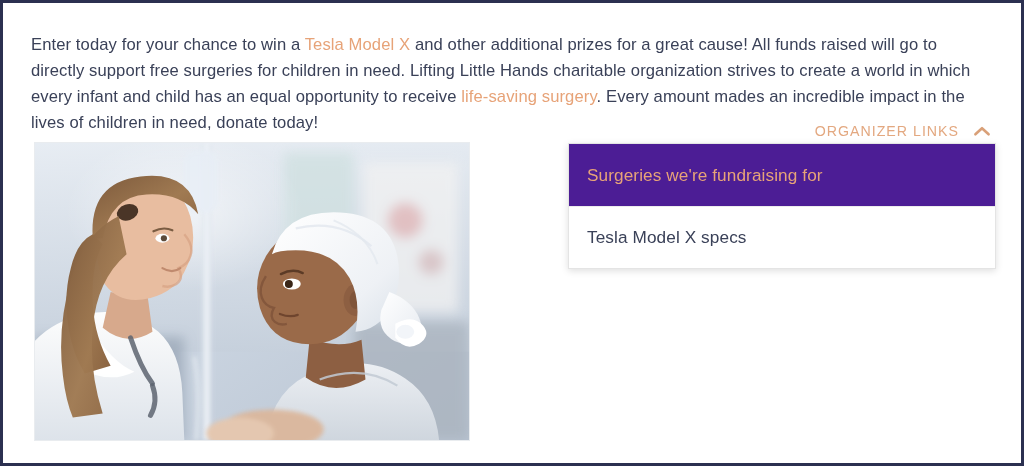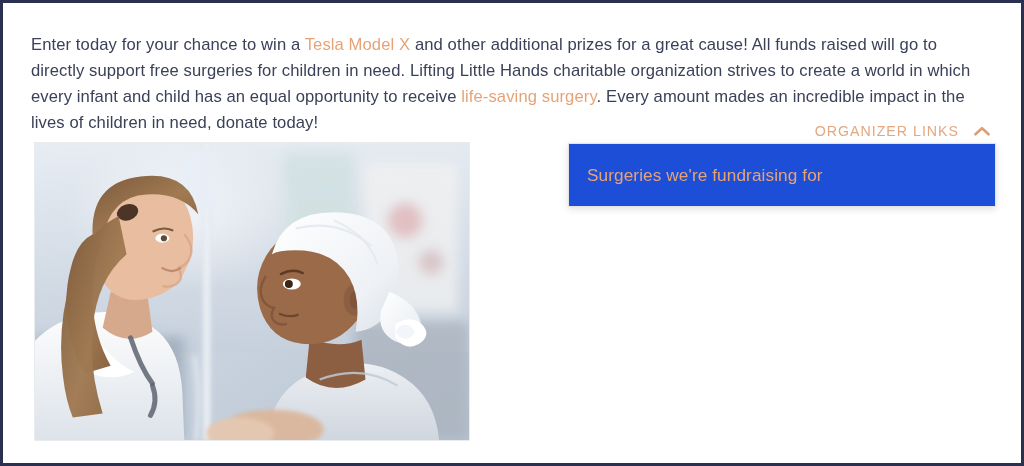--- a/index.html
+++ b/index.html
@@ -92,21 +92,21 @@
     height: 62px;
     display: flex;
     align-items: center;
     padding: 0 18px;
     font-size: 17.2px;
     color: #3a4158;
     cursor: pointer;
     letter-spacing: 0.1px;
   }
   .panel-item.is-active {
-    background: #1d4ed8;
+    background: #4c1d95;
     color: #e7a378;
   }
   .panel-item + .panel-item {
     border-top: 1px solid #ececec;
   }
 
   
   .photo-card {
     position: absolute;
     left: 31px;
@@ -138,20 +138,23 @@
       <span class="chevron-up">
         <svg viewBox="0 0 18 14" xmlns="http://www.w3.org/2000/svg" aria-hidden="true">
           <path d="M2.4 10.3 L9 4.2 L15.6 10.3" fill="none" stroke="#d9a078" stroke-width="2.6" stroke-linecap="round" stroke-linejoin="round"></path>
         </svg>
       </span>
     </div>
 
     <div class="organizer-panel">
       <div class="panel-item is-active">
         <span>Surgeries we're fundraising for</span>
+      </div>
+      <div class="panel-item">
+        <span>Tesla Model X specs</span>
       </div>
     </div>
 
     <div class="photo-card">
       <div class="photo-inner">
         <svg viewBox="0 0 436 299" preserveAspectRatio="xMidYMid slice" xmlns="http://www.w3.org/2000/svg" aria-hidden="true">
           <defs>
             <linearGradient id="bgGrad" x1="0" y1="0" x2="1" y2="1">
               <stop offset="0%" stop-color="#dde5ee"></stop>
               <stop offset="45%" stop-color="#ccd6e2"></stop>

